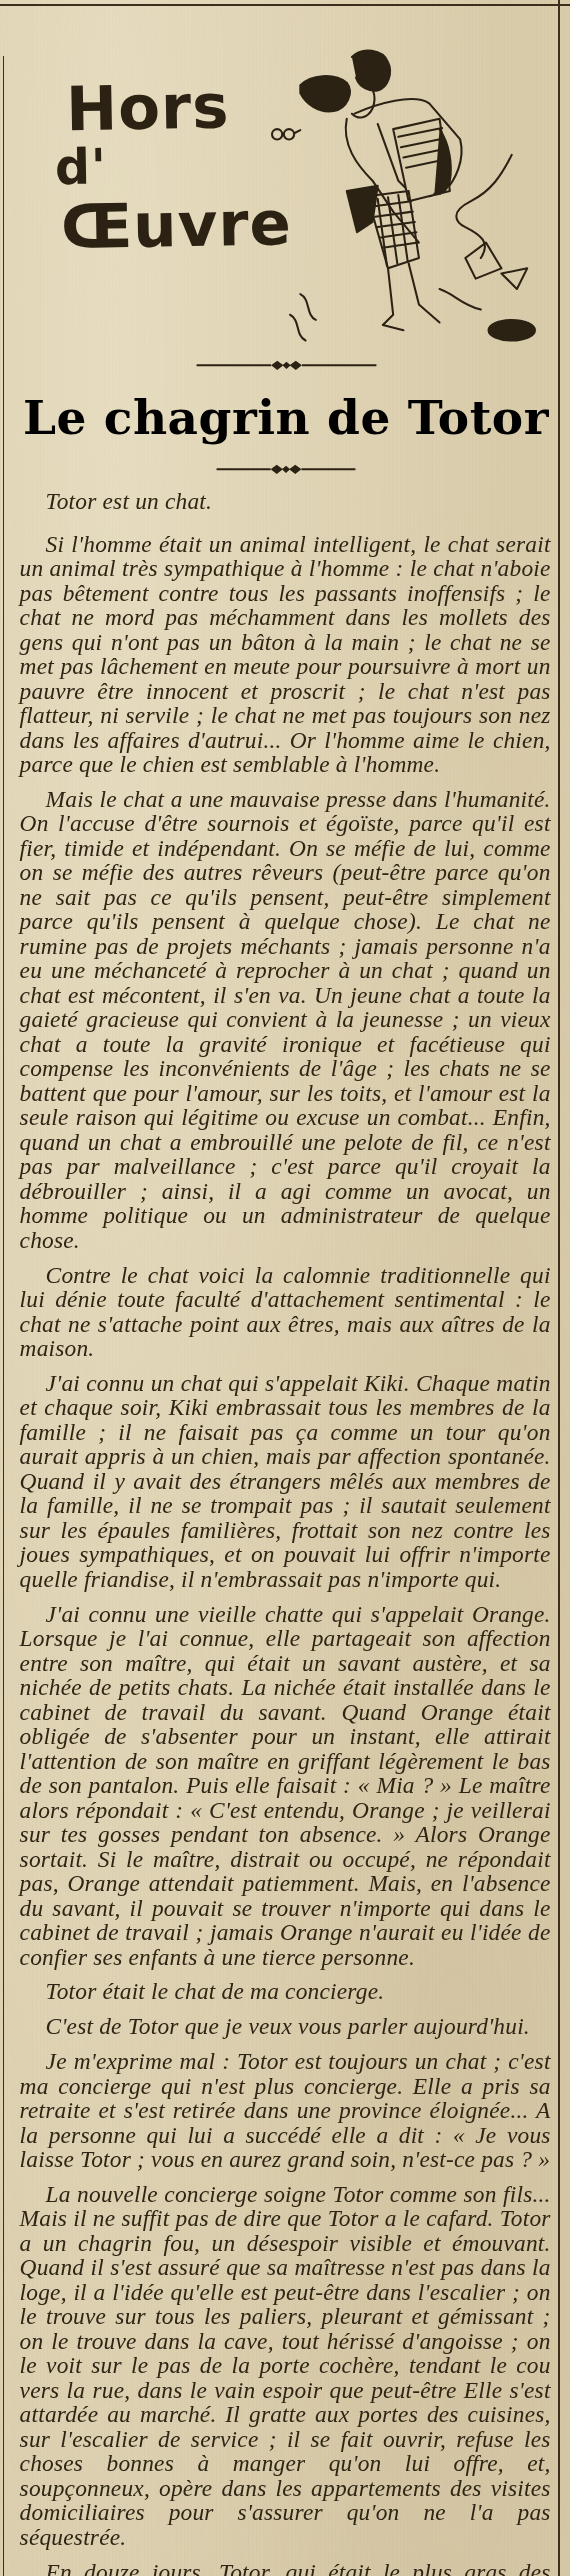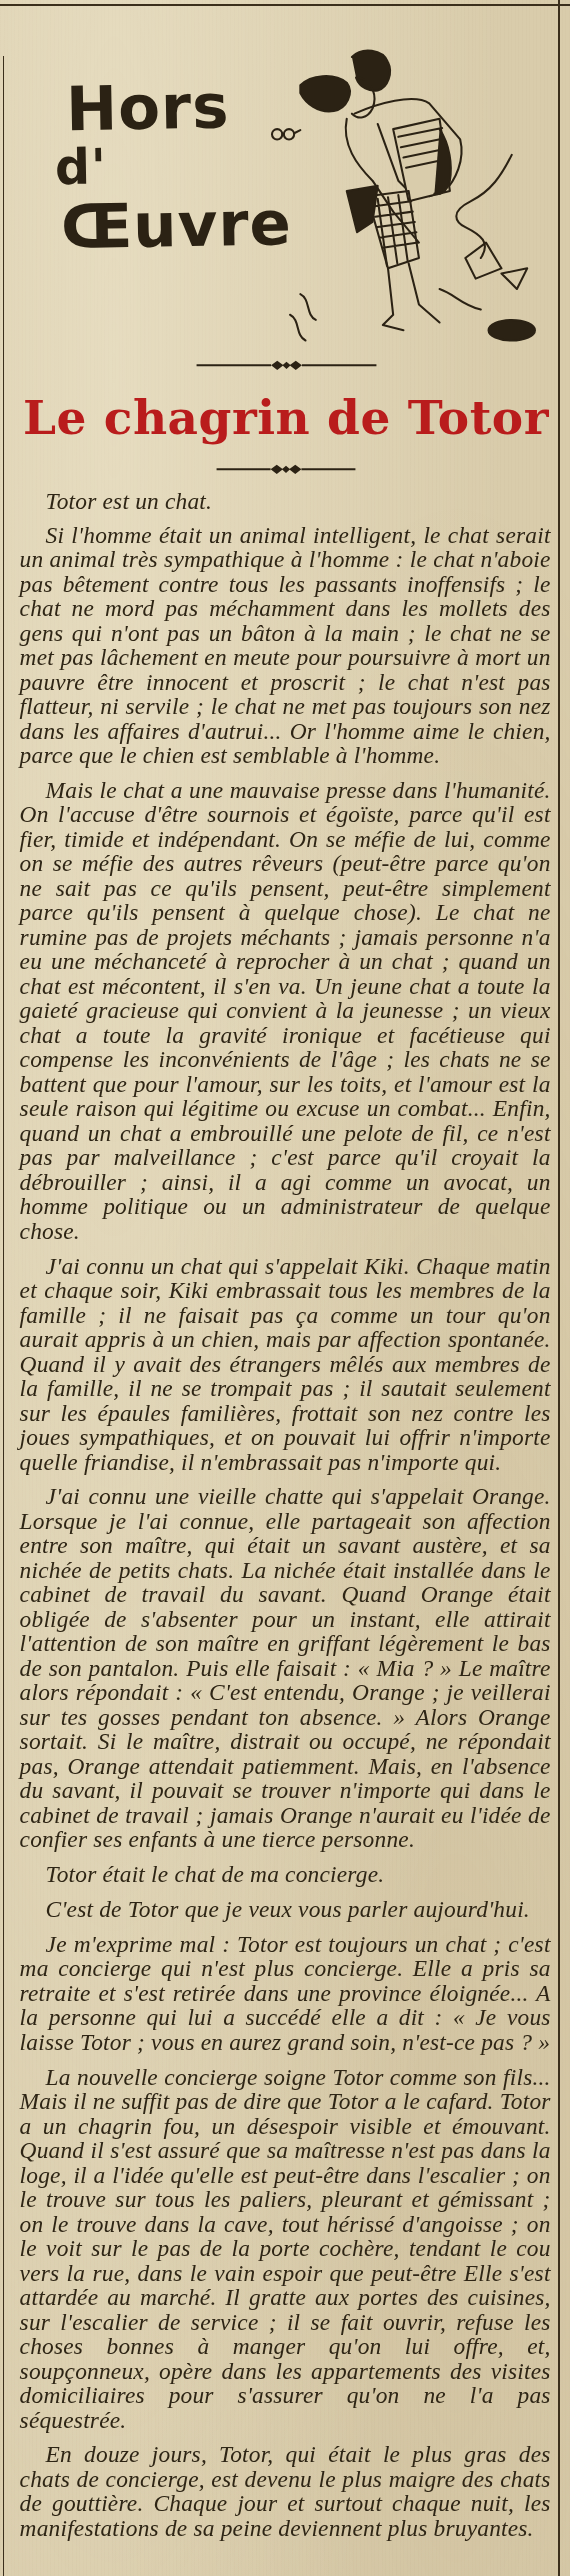--- a/index.html
+++ b/index.html
@@ -72,42 +72,42 @@
     .title-block {
       position: absolute;
       left: 15.5px; top: 355px;
       width: 541px;
       text-align: center;
     }
     .article-title {
       font-family: "DejaVu Serif", serif;
       font-weight: bold;
       font-size: 47px;
-      color: #b91c1c;
+      color: #000000;
       letter-spacing: 0.5px;
       margin: 16.5px 0 15.5px 0;
       line-height: 1.1;
     }
     .article-body {
       position: absolute;
       left: 19.6px; top: 489px;
       width: 531px;
       font-family: "Liberation Serif", "DejaVu Serif", serif;
       font-style: italic;
       font-size: 23.4px;
       line-height: 24.5px;
       text-align: justify;
       color: #2e2515;
     }
     .article-body p {
       margin: 0 0 10.3px 0;
       text-indent: 26px;
       letter-spacing: 0.2px;
     }
-    .article-body p.first { margin-bottom: 9px; }
+    .article-body p.first { margin-bottom: 18px; }
   </style>
 </head>
 <body>
 
 <div class="top-rule"></div>
 <div class="col-rule-left"></div>
 <div class="col-rule-right"></div>
 
 <section class="masthead">
   <div class="masthead-title">
@@ -167,20 +167,21 @@
     <line x1="5" y1="20" x2="110" y2="20" stroke="#2b2214" stroke-width="4"></line>
     <line x1="170" y1="20" x2="275" y2="20" stroke="#2b2214" stroke-width="4"></line>
     <path d="M110 20 L122 11 L134 20 L122 29 Z M132 20 L140 13 L148 20 L140 27 Z M146 20 L158 11 L170 20 L158 29 Z" fill="#2b2214"></path>
   </svg>
 </section>
 
 <article class="article-body">
   <p class="first">Totor est un chat.</p>
   <p>Si l'homme était un animal intelligent, le chat serait un animal très sympathique à l'homme : le chat n'aboie pas bêtement contre tous les passants inoffensifs ; le chat ne mord pas méchamment dans les mollets des gens qui n'ont pas un bâton à la main ; le chat ne se met pas lâchement en meute pour poursuivre à mort un pauvre être innocent et proscrit ; le chat n'est pas flatteur, ni servile ; le chat ne met pas toujours son nez dans les affaires d'autrui... Or l'homme aime le chien, parce que le chien est semblable à l'homme.</p>
   <p>Mais le chat a une mauvaise presse dans l'humanité. On l'accuse d'être sournois et égoïste, parce qu'il est fier, timide et indépendant. On se méfie de lui, comme on se méfie des autres rêveurs (peut-être parce qu'on ne sait pas ce qu'ils pensent, peut-être simplement parce qu'ils pensent à quelque chose). Le chat ne rumine pas de projets méchants ; jamais personne n'a eu une méchanceté à reprocher à un chat ; quand un chat est mécontent, il s'en va. Un jeune chat a toute la gaieté gracieuse qui convient à la jeunesse ; un vieux chat a toute la gravité ironique et facétieuse qui compense les inconvénients de l'âge ; les chats ne se battent que pour l'amour, sur les toits, et l'amour est la seule raison qui légitime ou excuse un combat... Enfin, quand un chat a embrouillé une pelote de fil, ce n'est pas par malveillance ; c'est parce qu'il croyait la débrouiller ; ainsi, il a agi comme un avocat, un homme politique ou un administrateur de quelque chose.</p>
+  <p>Contre le chat voici la calomnie traditionnelle qui lui dénie toute faculté d'attachement sentimental : le chat ne s'attache point aux êtres, mais aux aîtres de la maison.</p>
   <p>J'ai connu un chat qui s'appelait Kiki. Chaque matin et chaque soir, Kiki embrassait tous les membres de la famille ; il ne faisait pas ça comme un tour qu'on aurait appris à un chien, mais par affection spontanée. Quand il y avait des étrangers mêlés aux membres de la famille, il ne se trompait pas ; il sautait seulement sur les épaules familières, frottait son nez contre les joues sympathiques, et on pouvait lui offrir n'importe quelle friandise, il n'embrassait pas n'importe qui.</p>
   <p>J'ai connu une vieille chatte qui s'appelait Orange. Lorsque je l'ai connue, elle partageait son affection entre son maître, qui était un savant austère, et sa nichée de petits chats. La nichée était installée dans le cabinet de travail du savant. Quand Orange était obligée de s'absenter pour un instant, elle attirait l'attention de son maître en griffant légèrement le bas de son pantalon. Puis elle faisait : « Mia ? » Le maître alors répondait : « C'est entendu, Orange ; je veillerai sur tes gosses pendant ton absence. » Alors Orange sortait. Si le maître, distrait ou occupé, ne répondait pas, Orange attendait patiemment. Mais, en l'absence du savant, il pouvait se trouver n'importe qui dans le cabinet de travail ; jamais Orange n'aurait eu l'idée de confier ses enfants à une tierce personne.</p>
   <p>Totor était le chat de ma concierge.</p>
   <p>C'est de Totor que je veux vous parler aujourd'hui.</p>
   <p>Je m'exprime mal : Totor est toujours un chat ; c'est ma concierge qui n'est plus concierge. Elle a pris sa retraite et s'est retirée dans une province éloignée... A la personne qui lui a succédé elle a dit : « Je vous laisse Totor ; vous en aurez grand soin, n'est-ce pas ? »</p>
   <p>La nouvelle concierge soigne Totor comme son fils... Mais il ne suffit pas de dire que Totor a le cafard. Totor a un chagrin fou, un désespoir visible et émouvant. Quand il s'est assuré que sa maîtresse n'est pas dans la loge, il a l'idée qu'elle est peut-être dans l'escalier ; on le trouve sur tous les paliers, pleurant et gémissant ; on le trouve dans la cave, tout hérissé d'angoisse ; on le voit sur le pas de la porte cochère, tendant le cou vers la rue, dans le vain espoir que peut-être Elle s'est attardée au marché. Il gratte aux portes des cuisines, sur l'escalier de service ; il se fait ouvrir, refuse les choses bonnes à manger qu'on lui offre, et, soupçonneux, opère dans les appartements des visites domiciliaires pour s'assurer qu'on ne l'a pas séquestrée.</p>
   <p>En douze jours, Totor, qui était le plus gras des chats de concierge, est devenu le plus maigre des chats de gouttière. Chaque jour et surtout chaque nuit, les manifestations de sa peine deviennent plus bruyantes.</p>
 
 </article>
 

